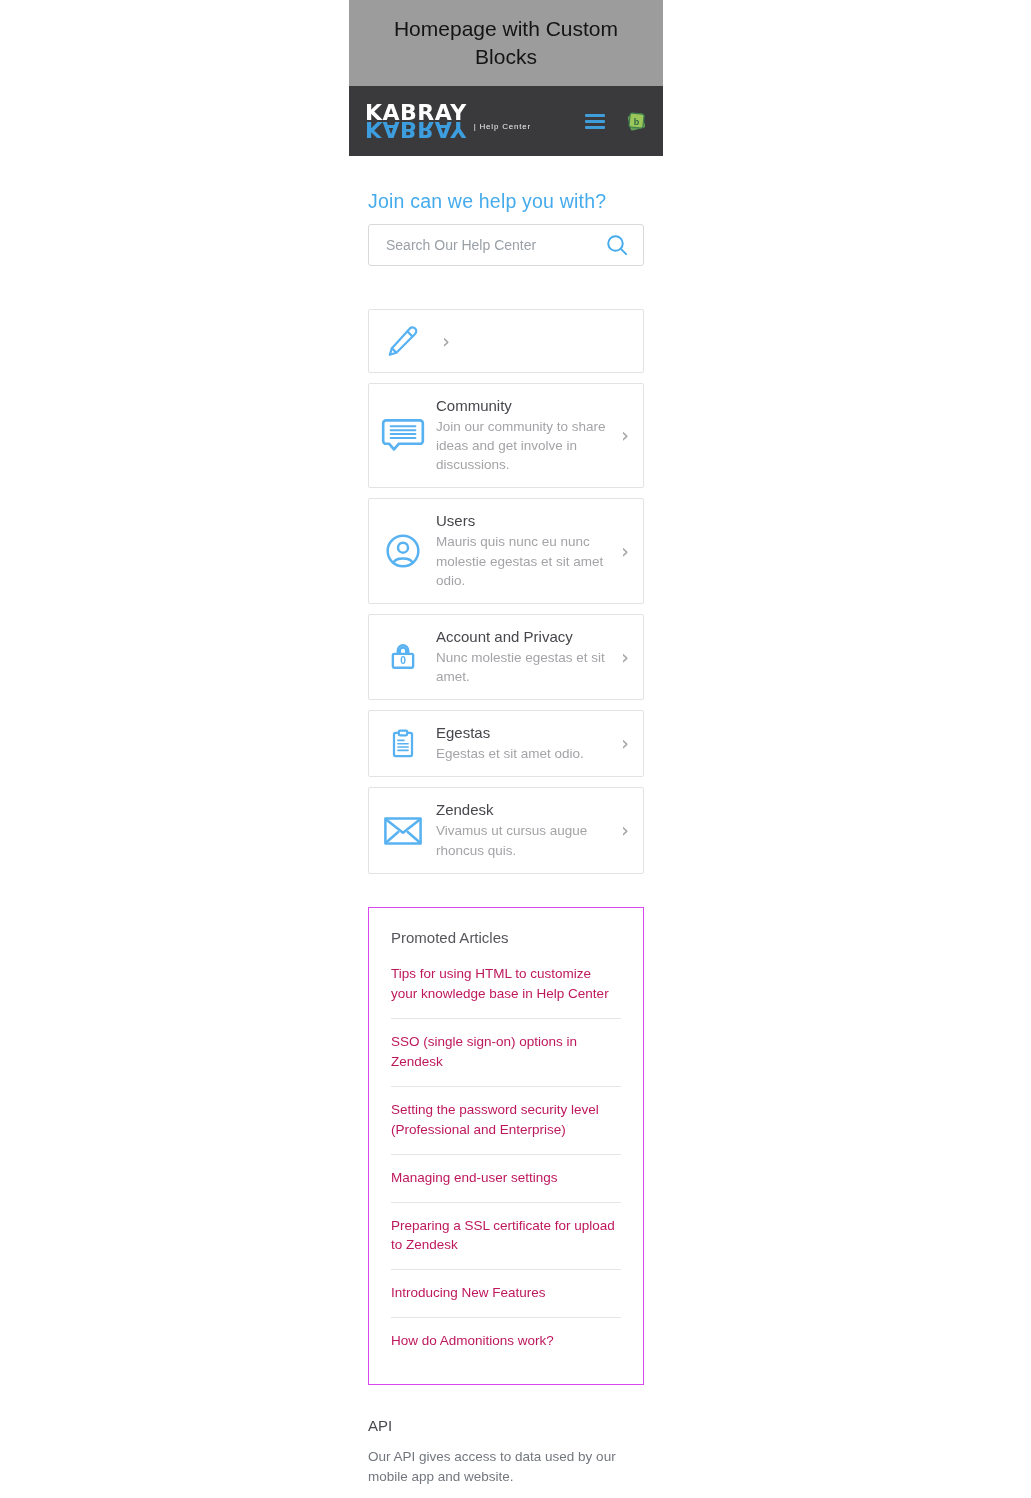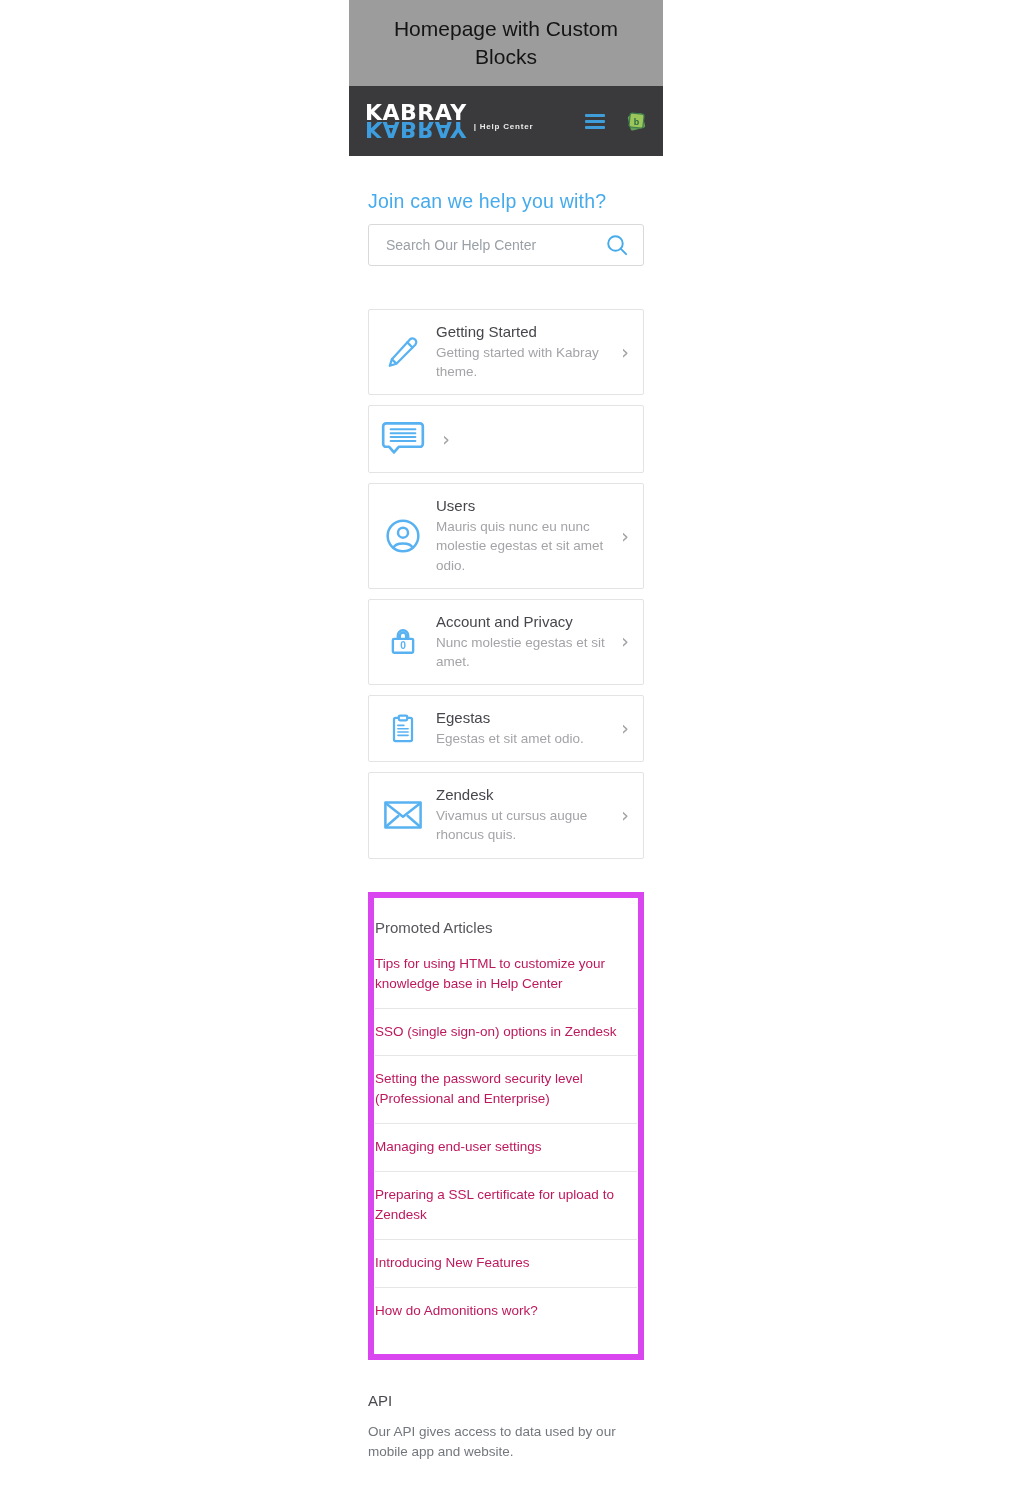--- a/index.html
+++ b/index.html
@@ -12,21 +12,21 @@
   .title-bar { background:#9c9c9c; height:86px; display:flex; align-items:center; justify-content:center; padding:0 34px; }
   .title-bar-text { font-size:21px; color:#141414; text-align:center; line-height:1.32; font-weight:400; }
 
   
   .app-header { background:#3a3a3c; height:70px; display:flex; align-items:center; padding:0 14px 0 16px; }
   .logo { display:flex; align-items:flex-end; cursor:pointer; }
   .logo-stack { display:flex; flex-direction:column; }
   .logo-main, .logo-reflect { font-family:"DejaVu Sans", sans-serif; font-weight:bold; font-size:22px; line-height:0.8; letter-spacing:0.5px; }
   .logo-main { color:#ffffff; }
   .logo-reflect { color:#3ea4e8; transform:scaleY(-1); margin-top:-2px; opacity:0.95; }
-  .logo-tagline { color:#ededed; font-size:8px; font-weight:bold; letter-spacing:0.8px; margin-left:7px; margin-bottom:7px; white-space:nowrap; }
+  .logo-tagline { color:#ededed; font-size:8px; font-weight:normal; letter-spacing:0.8px; margin-left:7px; margin-bottom:7px; white-space:nowrap; }
   .header-spacer { flex:1; }
   .hamburger { display:flex; flex-direction:column; gap:3px; padding:6px; cursor:pointer; margin-right:12px; }
   .hamburger span { display:block; width:20px; height:3px; background:#3f9ed9; border-radius:1px; }
   .brand-mark { cursor:pointer; display:flex; align-items:center; }
 
   
   .main-pad { padding:0 19px; }
   .hero-heading { color:#45abec; font-size:19.5px; font-weight:500; margin:34px 0 11px; letter-spacing:0.2px; }
   .search-box { border:1px solid #d9d9d9; border-radius:3px; height:42px; display:flex; align-items:center; padding:0 13px 0 17px; background:#fff;gap:16px; }
   .search-input { flex:1; border:none; outline:none; font-size:14px; color:#444; background:transparent; font-family:"Liberation Sans", sans-serif; }
@@ -36,21 +36,21 @@
   
   .cards { margin-top:43px; }
   .card { border:1px solid #e3e3e3; border-radius:2px; display:flex; align-items:center; padding:13px 8px 13px 0; margin-bottom:10px; background:#fff; cursor:pointer; }
   .card-icon { width:67px; flex:none; display:flex; justify-content:center; align-items:center; }
   .card-body { flex:1; min-width:0; padding-right:4px; }
   .card-title { font-size:15px; color:#46464c; margin-bottom:3px; font-weight:400; }
   .card-desc { font-size:13.5px; color:#a4a4a8; line-height:1.42; }
   .card-chevron { width:20px; flex:none; color:#a3a3a7; font-size:19px; line-height:1; text-align:center; font-family:"DejaVu Sans", sans-serif; }
 
   
-  .promoted { border:6px solid #d946ef; margin-top:33px; padding:21px 1px 15px; background:#fff; }
+  .promoted { border:1px solid #d946ef; margin-top:33px; padding:21px 22px 15px; background:#fff; }
   .promoted-heading { font-size:15px; color:#55555b; font-weight:400; margin-bottom:5px; }
   .article { display:block; padding:13px 0 14px; border-bottom:1px solid #e6e6e6; font-size:13.5px; color:#be185d; line-height:1.48; cursor:pointer; }
   .article:last-child { border-bottom:none; padding-bottom:18px; }
 
   
   .info-sections { margin-top:31px; }
   .info-section { padding-top:1px; }
   .info-title { font-size:15px; color:#4a4a50; font-weight:400; margin-bottom:13px; cursor:pointer; }
   .info-desc { font-size:13.5px; color:#73777d; line-height:1.48; }
   .icon-svg { display:block; }
@@ -107,38 +107,38 @@
       <div class="cards">
 
         <div class="card">
           <div class="card-icon">
             <svg class="icon-svg" width="36" height="36" viewBox="0 0 24 24" fill="none" stroke="#58b2f1" stroke-width="1.5" stroke-linejoin="round" stroke-linecap="round">
               <path d="M16.6 3.6a2.55 2.55 0 0 1 3.6 3.6L7.6 19.8 3.2 21.2l1.4-4.4L16.6 3.6z"></path>
               <path d="M14.9 5.6l3.4 3.4"></path>
               <path d="M4.6 16.8l2.6 2.6"></path>
             </svg>
           </div>
-          <div class="card-body">
-            <div class="card-title">Getting Started</div>
-            <div class="card-desc">Getting started with Kabray theme.</div>
-          </div>
           <div class="card-chevron">›</div>
         </div>
 
         <div class="card">
           <div class="card-icon">
             <svg class="icon-svg" width="46" height="40" viewBox="0 0 26 22" fill="none" stroke="#58b2f1" stroke-width="1.5" stroke-linejoin="round" stroke-linecap="round">
               <path d="M3.4 2.2h19.2a1.6 1.6 0 0 1 1.6 1.6v10a1.6 1.6 0 0 1-1.6 1.6h-12l-2.7 3.2-2.7-3.2h-1.8a1.6 1.6 0 0 1-1.6-1.6v-10a1.6 1.6 0 0 1 1.6-1.6z"></path>
               <g stroke-width="1.1">
                 <line x1="6" y1="5.5" x2="20" y2="5.5"></line>
                 <line x1="6" y1="7.7" x2="20" y2="7.7"></line>
                 <line x1="6" y1="9.9" x2="20" y2="9.9"></line>
                 <line x1="6" y1="12.1" x2="20" y2="12.1"></line>
               </g>
             </svg>
+          </div>
+          <div class="card-body">
+            <div class="card-title">Community</div>
+            <div class="card-desc">Join our community to share ideas and get involve in discussions.</div>
           </div>
           <div class="card-chevron">›</div>
         </div>
 
         <div class="card">
           <div class="card-icon">
             <svg class="icon-svg" width="40" height="40" viewBox="0 0 24 24" fill="none" stroke="#58b2f1" stroke-width="1.5" stroke-linecap="round">
               <circle cx="12" cy="12" r="9.2"></circle>
               <circle cx="12" cy="10" r="3"></circle>
               <path d="M6.3 19.2c1.1-3.6 10.3-3.6 11.4 0"></path>

